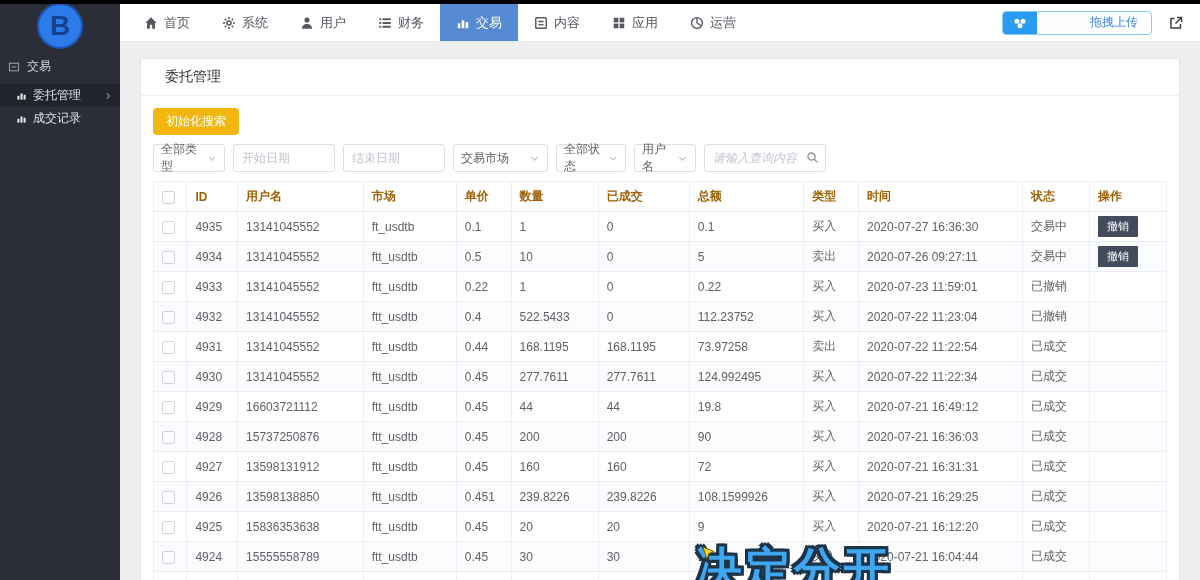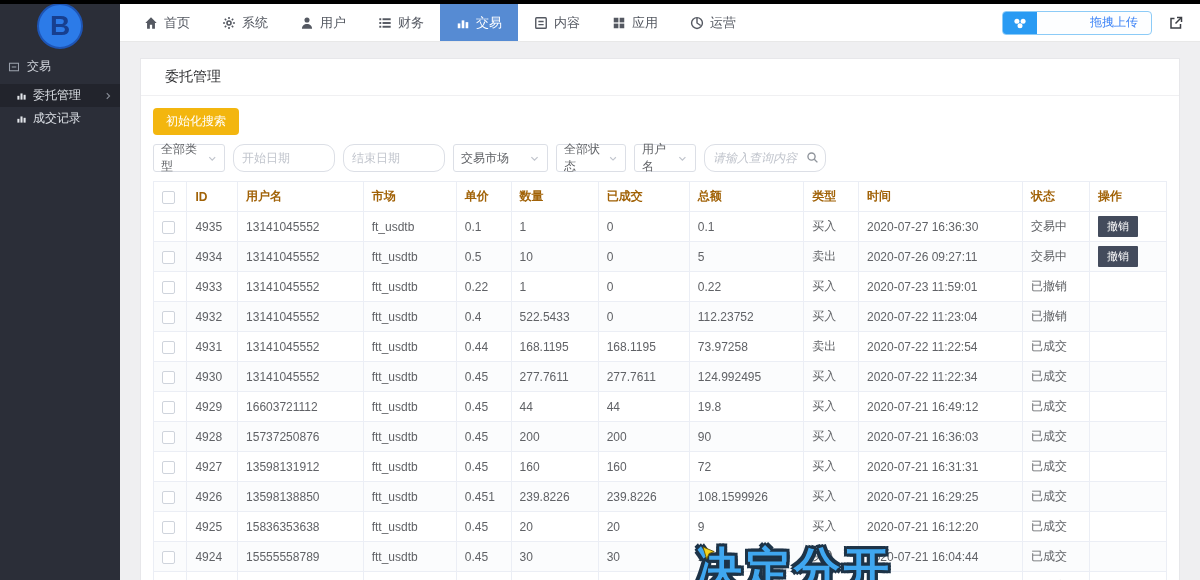--- a/index.html
+++ b/index.html
@@ -43,21 +43,21 @@
   .content{position:absolute;left:120px;top:42px;width:1080px;height:538px;background:#efeff1;}
   .card{margin:16px 20px 0 20px;background:#fff;border:1px solid #e7e7ea;height:600px;}
   .card-title{padding:9px 24px;font-size:14px;color:#303133;border-bottom:1px solid #f0f0f2;}
   .card-body{padding:12px 12px 0 12px;}
   .reset-btn{background:#f3b60f;color:#fff;font-size:12px;padding:5px 13px;border-radius:4px;
     border:none;cursor:pointer;margin-bottom:9px;display:inline-block;}
   .filters{display:flex;gap:8px;margin-bottom:9px;align-items:center;}
   .f-select{height:28px;border:1px solid #dcdfe6;border-radius:3px;display:flex;align-items:center;
     justify-content:space-between;padding:0 7px;font-size:12px;color:#606266;background:#fff;cursor:pointer;}
   .f-select svg{width:11px;height:11px;color:#c0c4cc;}
-  .f-input{height:28px;border:1px solid #dcdfe6;border-radius:11px;padding:0 8px;font-size:12px;
+  .f-input{height:28px;border:1px solid #dcdfe6;border-radius:3px;padding:0 8px;font-size:12px;
     color:#606266;background:#fff;outline:none;}
   .f-input::placeholder{color:#c0c4cc;}
   .f-search{position:relative;}
   .f-search input{padding-right:26px;}
   .f-search .sic{position:absolute;right:7px;top:7px;color:#8f949b;cursor:pointer;}
   .f-search .sic svg{width:13px;height:13px;}
 
   table{width:100%;border-collapse:collapse;table-layout:fixed;font-size:12px;color:#606266;background:#fff;}
   th,td{border:1px solid #ebeef5;height:30px;padding:0 8px;text-align:left;font-weight:normal;
     overflow:hidden;white-space:nowrap;}

